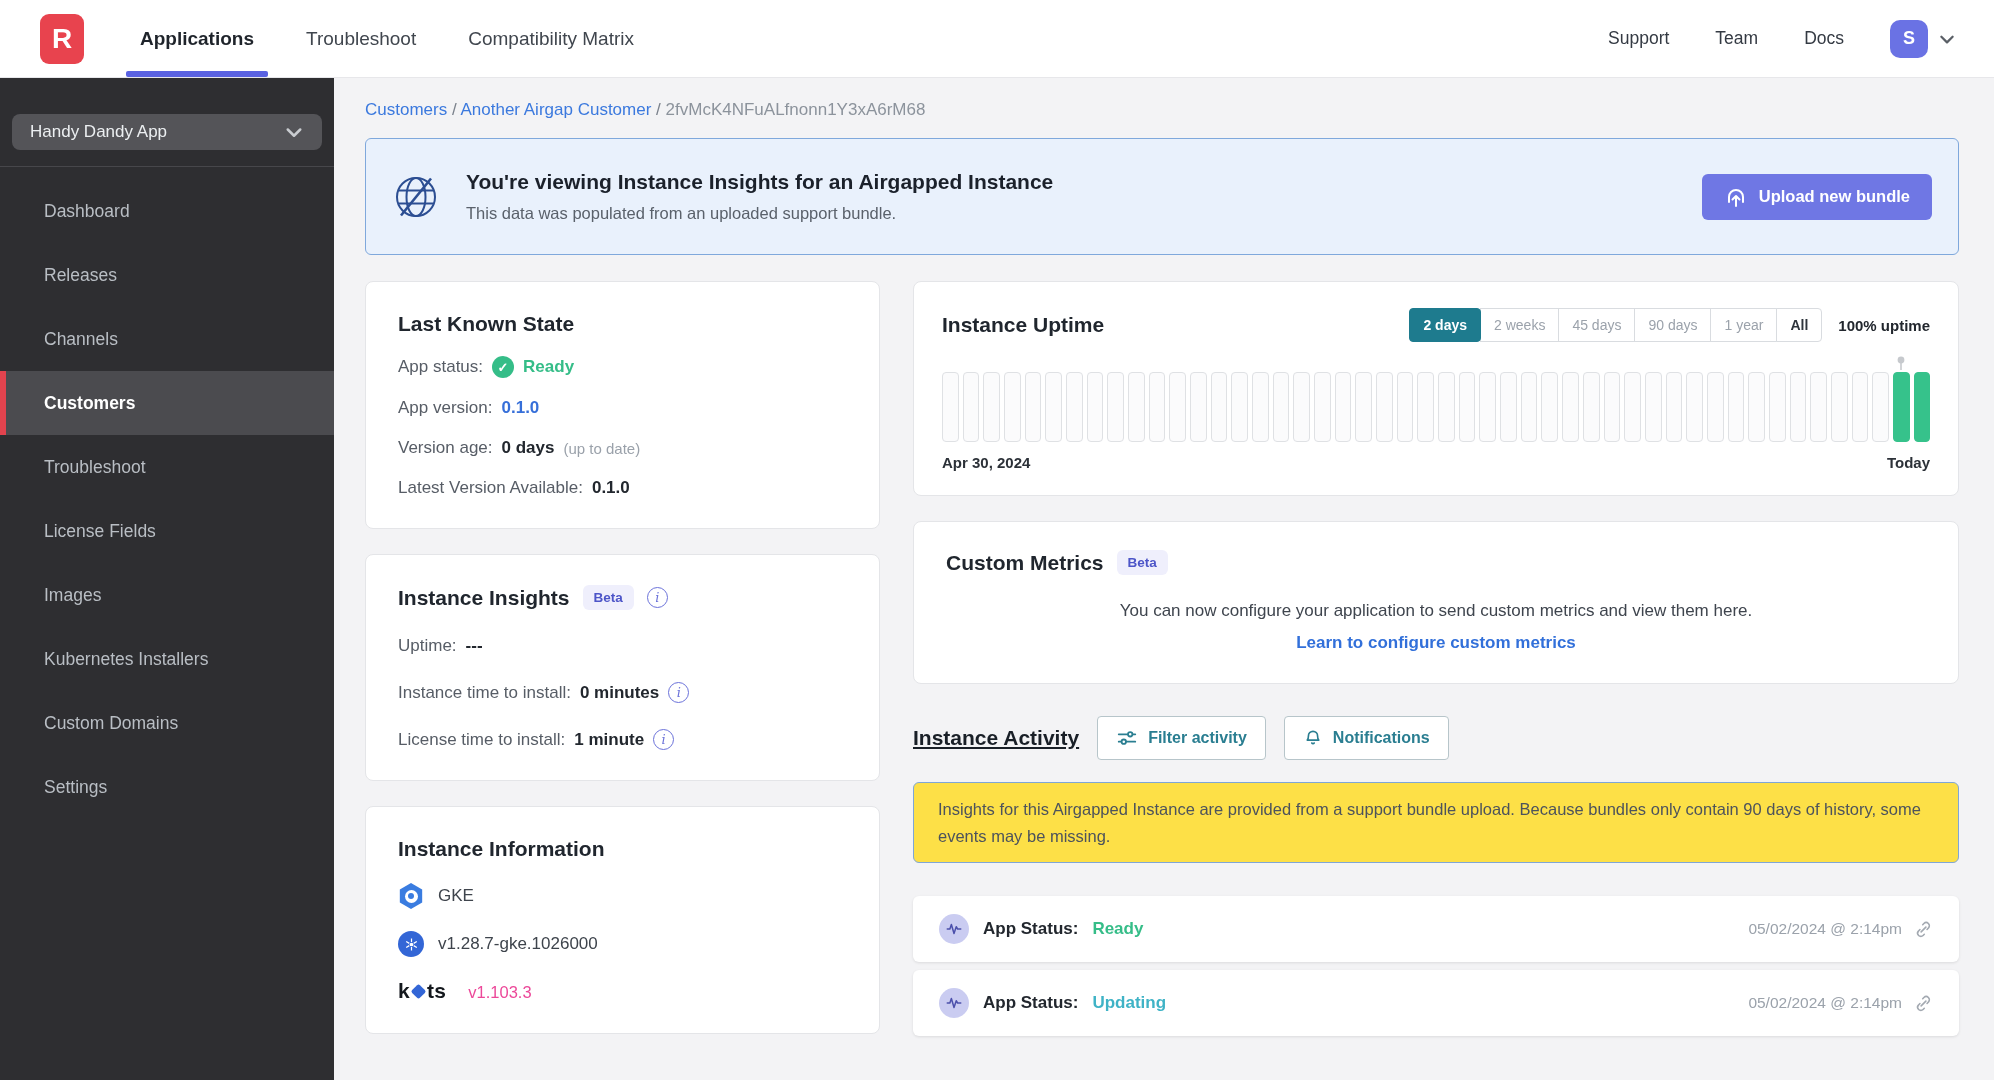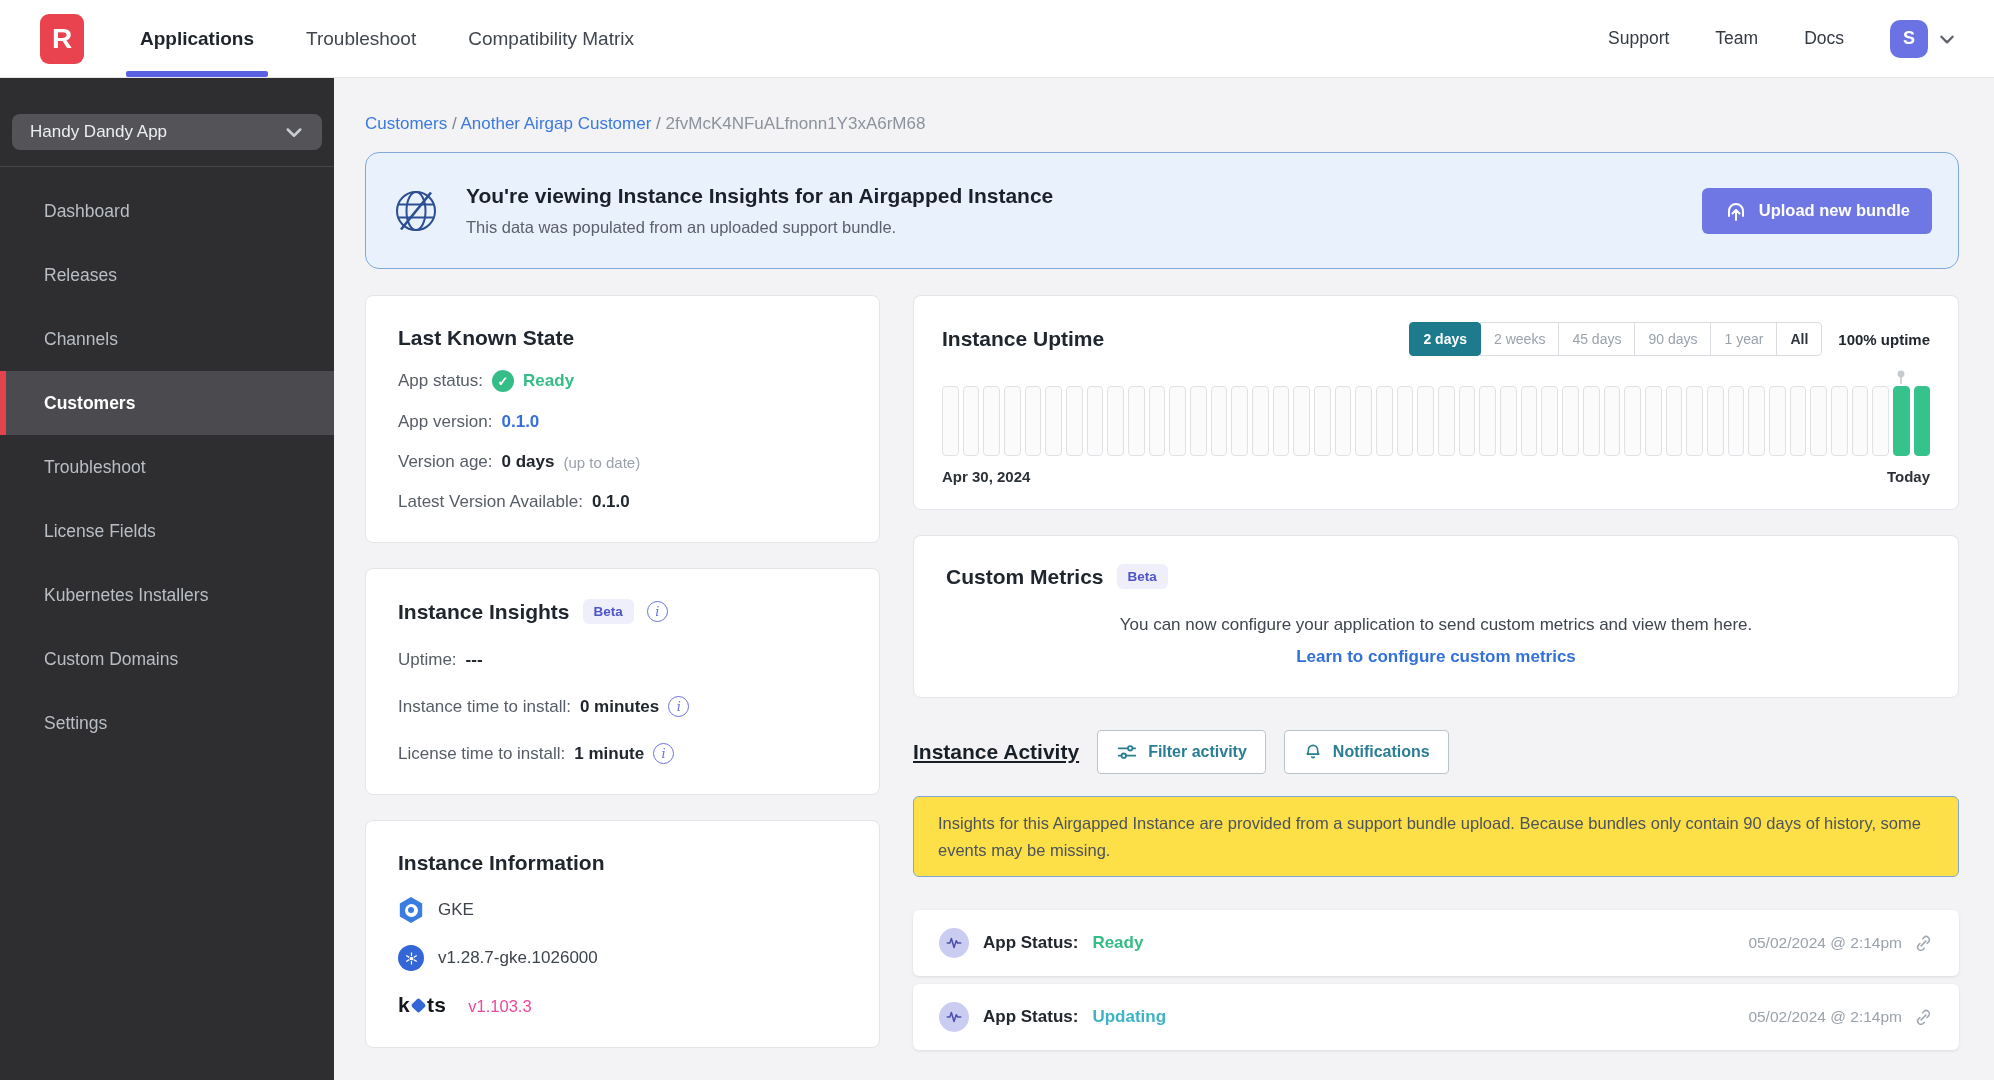--- a/index.html
+++ b/index.html
@@ -31,26 +31,26 @@
                   color:#eceff1; font-size:17px; cursor:pointer; }
   .side-divider { height:1px; background:#47474b; margin-top:16px; }
   .side-nav { margin-top:12px; }
   .side-item { height:64px; display:flex; align-items:center; padding-left:38px;
                border-left:6px solid transparent; color:#b9bec4; font-size:17.5px; cursor:pointer; }
   .side-item.active { background:#4b4b4f; border-left-color:#e2434e; color:#fff; font-weight:700; }
 
   
   .main { position:absolute; top:78px; left:334px; right:0; bottom:0; overflow:hidden;
           padding:0 35px 0 31px; }
-  .breadcrumb { margin-top:36px; font-size:17px; color:#7b828c; }
+  .breadcrumb { margin-top:22px; font-size:17px; color:#7b828c; }
   .breadcrumb .bc-link { color:#3b79de; cursor:pointer; }
   .breadcrumb .bc-current { color:#8c939c; }
 
   .banner { margin-top:18px; height:117px; background:#e9f1fc; border:1px solid #7fa8dc;
-            border-radius:14px; display:flex; align-items:center; padding:0 26px; }
+            border-radius:6px; display:flex; align-items:center; padding:0 26px; }
   .banner-text { margin-left:26px; }
   .banner-title { font-size:21px; font-weight:700; color:#1b212b; }
   .banner-sub { margin-top:10px; font-size:16.5px; color:#5a616b; }
   .upload-btn { margin-left:auto; height:46px; background:#6f77e4; border:none; border-radius:6px;
                 color:#fff; font-size:16.5px; font-weight:700; display:flex; align-items:center;
                 gap:11px; padding:0 22px; cursor:pointer; font-family:inherit; }
 
   .cols { display:flex; gap:33px; margin-top:26px; align-items:flex-start; }
   .col-left { width:515px; flex:none; display:flex; flex-direction:column; gap:25px; }
   .col-right { flex:1; min-width:0; }
@@ -164,20 +164,21 @@
       </svg>
   </div>
   <div class="side-divider"></div>
   <nav class="side-nav" id="side-nav">
       <div class="side-item">Dashboard</div>
       <div class="side-item">Releases</div>
       <div class="side-item">Channels</div>
       <div class="side-item active">Customers</div>
       <div class="side-item">Troubleshoot</div>
       <div class="side-item">License Fields</div>
+      <div class="side-item">Images</div>
       <div class="side-item">Kubernetes Installers</div>
       <div class="side-item">Custom Domains</div>
       <div class="side-item">Settings</div>
     </nav>
 </aside>
 
 <main class="main">
 
   <div class="breadcrumb">
     <span class="bc-link">Customers</span>

